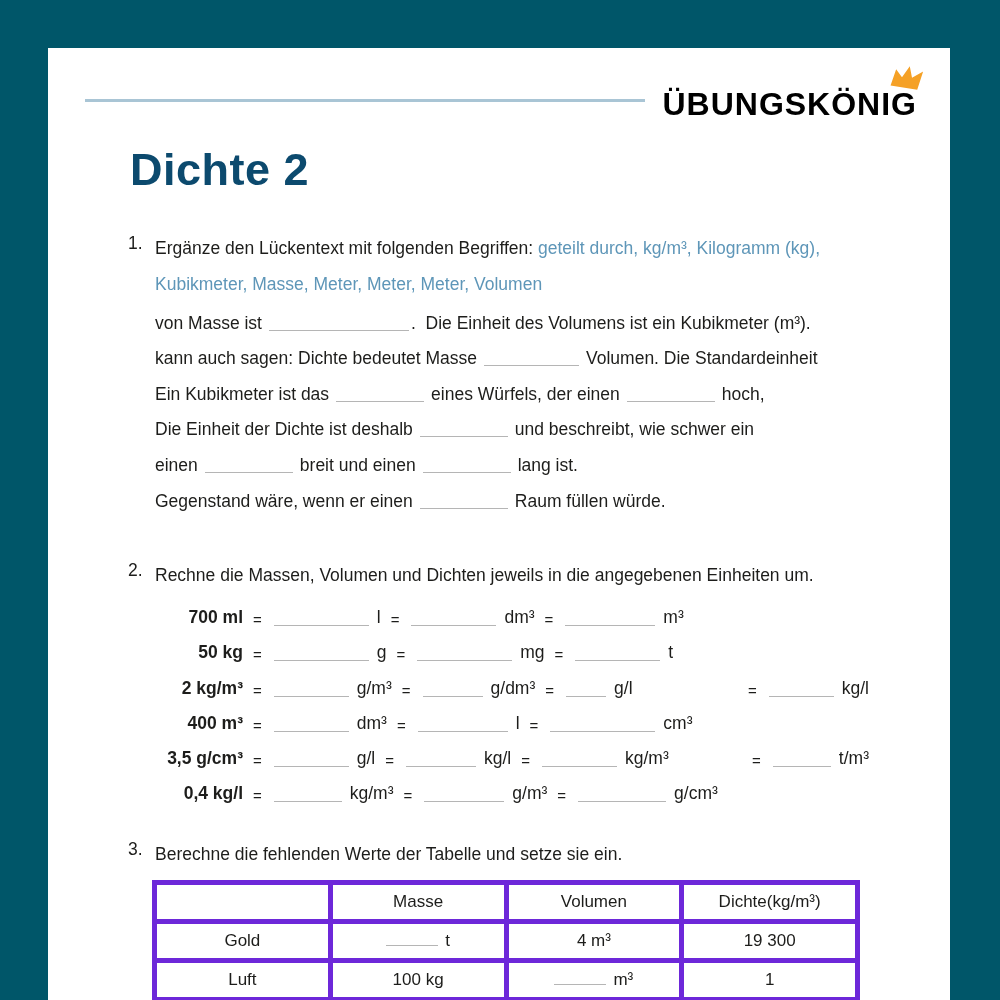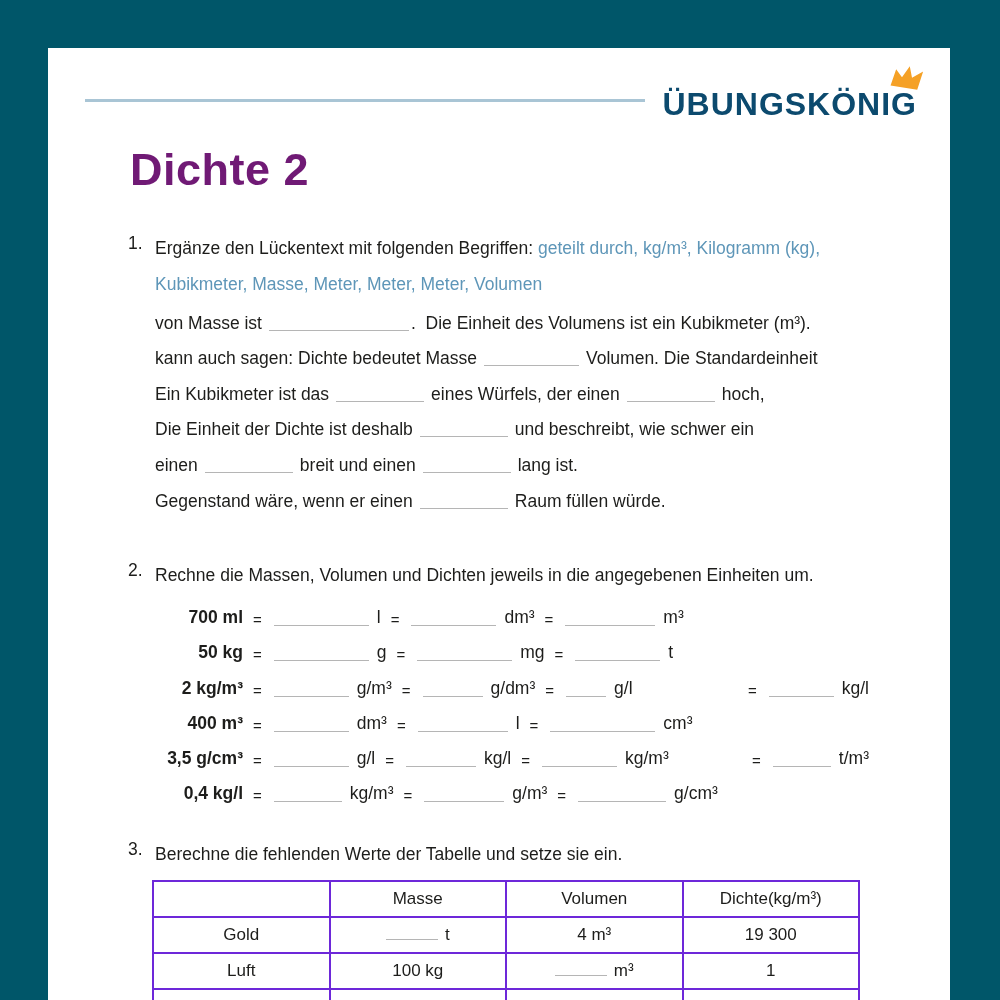--- a/index.html
+++ b/index.html
@@ -15,30 +15,30 @@
   }
   
   .header-line{
     position:absolute;left:37px;top:51px;width:560px;height:3px;
     background:#a9c5d5;
   }
   .logo{
     position:absolute;top:38px;right:33px;
   }
   .logo-text{
-    font-size:32px;font-weight:700;letter-spacing:1px;color:#0c4a6e;
+    font-size:32px;font-weight:700;letter-spacing:1px;color:#000000;
   }
   .crown{
     position:absolute;top:-21px;right:-7px;
     transform:rotate(9deg);
   }
   
   .title{
     position:absolute;left:82px;top:96px;margin:0;
-    font-size:45px;font-weight:700;letter-spacing:0.5px;color:#701a75;
+    font-size:45px;font-weight:700;letter-spacing:0.5px;color:#0c4a6e;
   }
   
   .q{position:absolute;left:80px;display:flex;}
   .qnum{width:27px;flex:0 0 27px;font-size:17.5px;line-height:26px;}
   .qbody{width:745px;font-size:17.5px;line-height:36px;}
   .terms{color:#5e96b8;}
   .q1{top:182px;}
   .q2{top:509px;}
   .q3{top:788px;}
   
@@ -62,21 +62,21 @@
   .cb68{width:68px;}.cb70{width:70px;}.cb75{width:75px;}.cb80{width:80px;}
   .cb85{width:85px;}.cb88{width:88px;}.cb90{width:90px;}.cb95{width:95px;}
   .cb105{width:105px;}
   .pushright{margin-left:auto;}
   
   .vtable{
     position:absolute;left:104px;top:832px;width:708px;
     border-collapse:collapse;table-layout:fixed;
   }
   .vtable td,.vtable th{
-    border:2px solid #6d28d9;height:34px;text-align:center;
+    border:5px solid #6d28d9;height:34px;text-align:center;
     font-size:17px;font-weight:400;padding:0;vertical-align:middle;
   }
   .tblank{display:inline-block;width:52px;height:3px;border-bottom:1.5px solid #b5b5b5;margin-right:7px;vertical-align:baseline;}
 </style>
 </head>
 <body>
 
 <div class="frame">
   <div class="page">
 

